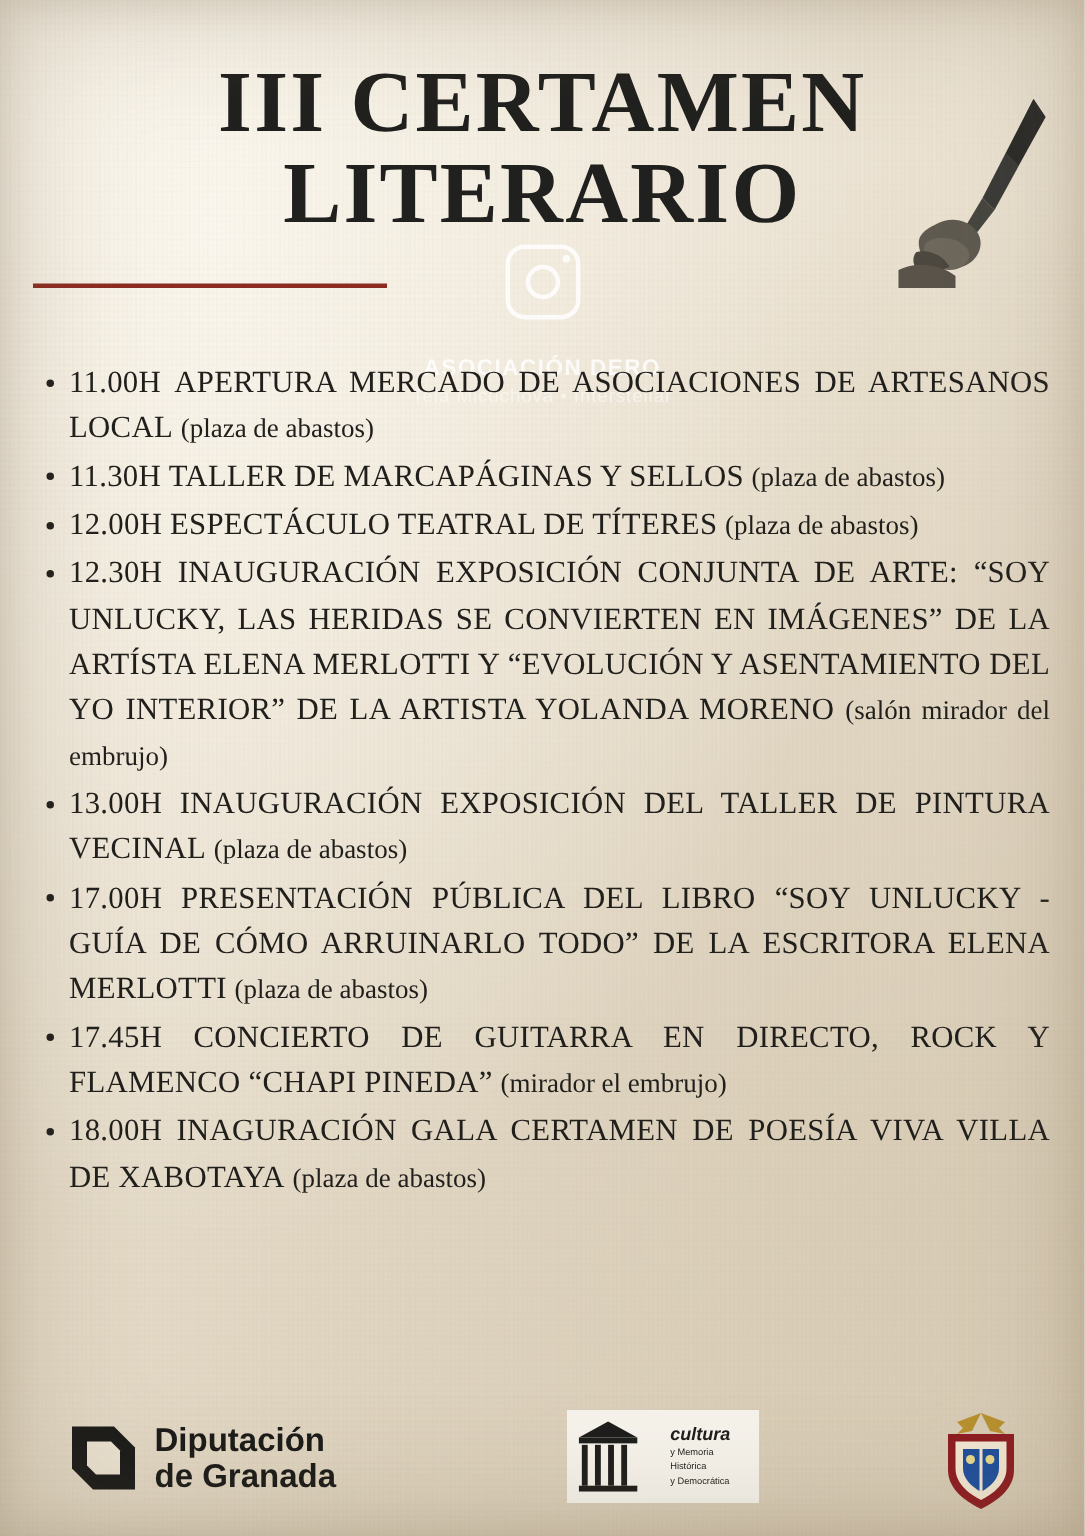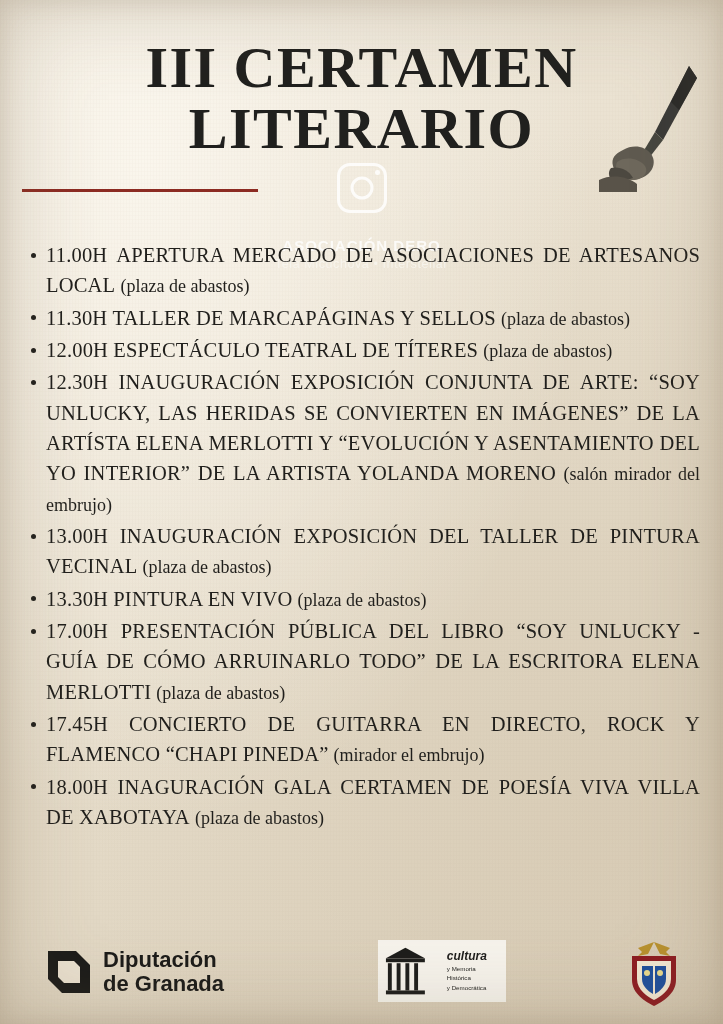--- a/index.html
+++ b/index.html
@@ -289,23 +289,20 @@
       <span class="bullet"></span><span class="caps">11.30H</span> <span class="caps">TALLER DE MARCAPÁGINAS Y SELLOS</span> <span class="paren">(plaza de abastos)</span>
     </div>
     <div class="item">
       <span class="bullet"></span><span class="caps">12.00H</span> <span class="caps">ESPECTÁCULO TEATRAL DE TÍTERES</span> <span class="paren">(plaza de abastos)</span>
     </div>
     <div class="item">
       <span class="bullet"></span><span class="caps">12.30H</span> <span class="caps">INAUGURACIÓN EXPOSICIÓN CONJUNTA DE ARTE: “SOY UNLUCKY, LAS HERIDAS SE CONVIERTEN EN IMÁGENES” DE LA ARTÍSTA ELENA MERLOTTI Y “EVOLUCIÓN Y ASENTAMIENTO DEL YO INTERIOR” DE LA ARTISTA YOLANDA MORENO</span> <span class="paren">(salón mirador del embrujo)</span>
     </div>
     <div class="item">
       <span class="bullet"></span><span class="caps">13.00H</span> <span class="caps">INAUGURACIÓN EXPOSICIÓN DEL TALLER DE PINTURA VECINAL</span> <span class="paren">(plaza de abastos)</span>
-    </div>
-    <div class="item">
-      <span class="bullet"></span><span class="caps">13.30H</span> <span class="caps">PINTURA EN VIVO</span> <span class="paren">(plaza de abastos)</span>
     </div>
     <div class="item">
       <span class="bullet"></span><span class="caps">17.00H</span> <span class="caps">PRESENTACIÓN PÚBLICA DEL LIBRO “SOY UNLUCKY - GUÍA DE CÓMO ARRUINARLO TODO” DE LA ESCRITORA ELENA MERLOTTI</span> <span class="paren">(plaza de abastos)</span>
     </div>
     <div class="item">
       <span class="bullet"></span><span class="caps">17.45H</span> <span class="caps">CONCIERTO DE GUITARRA EN DIRECTO, ROCK Y FLAMENCO “CHAPI PINEDA”</span> <span class="paren">(mirador el embrujo)</span>
     </div>
     <div class="item">
       <span class="bullet"></span><span class="caps">18.00H</span> <span class="caps">INAGURACIÓN GALA CERTAMEN DE POESÍA VIVA VILLA DE XABOTAYA</span> <span class="paren">(plaza de abastos)</span>
     </div>

